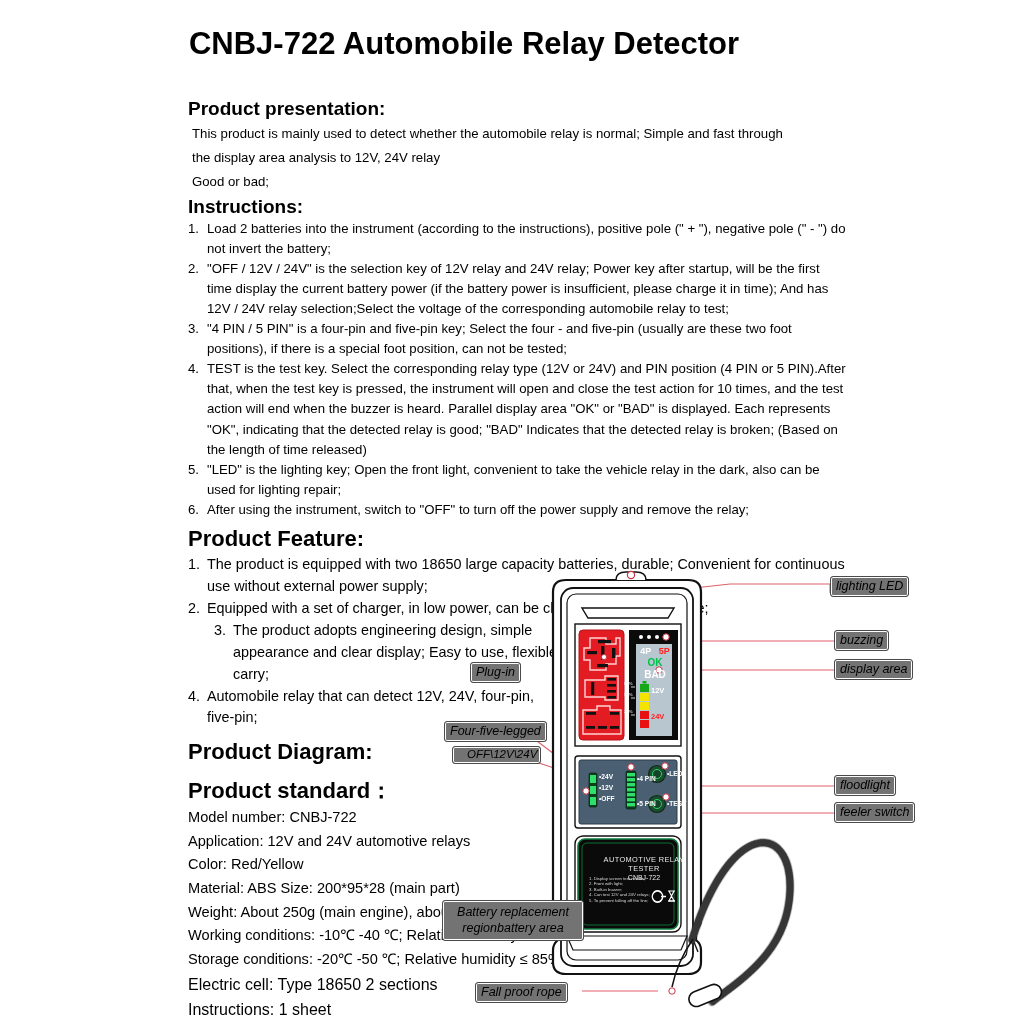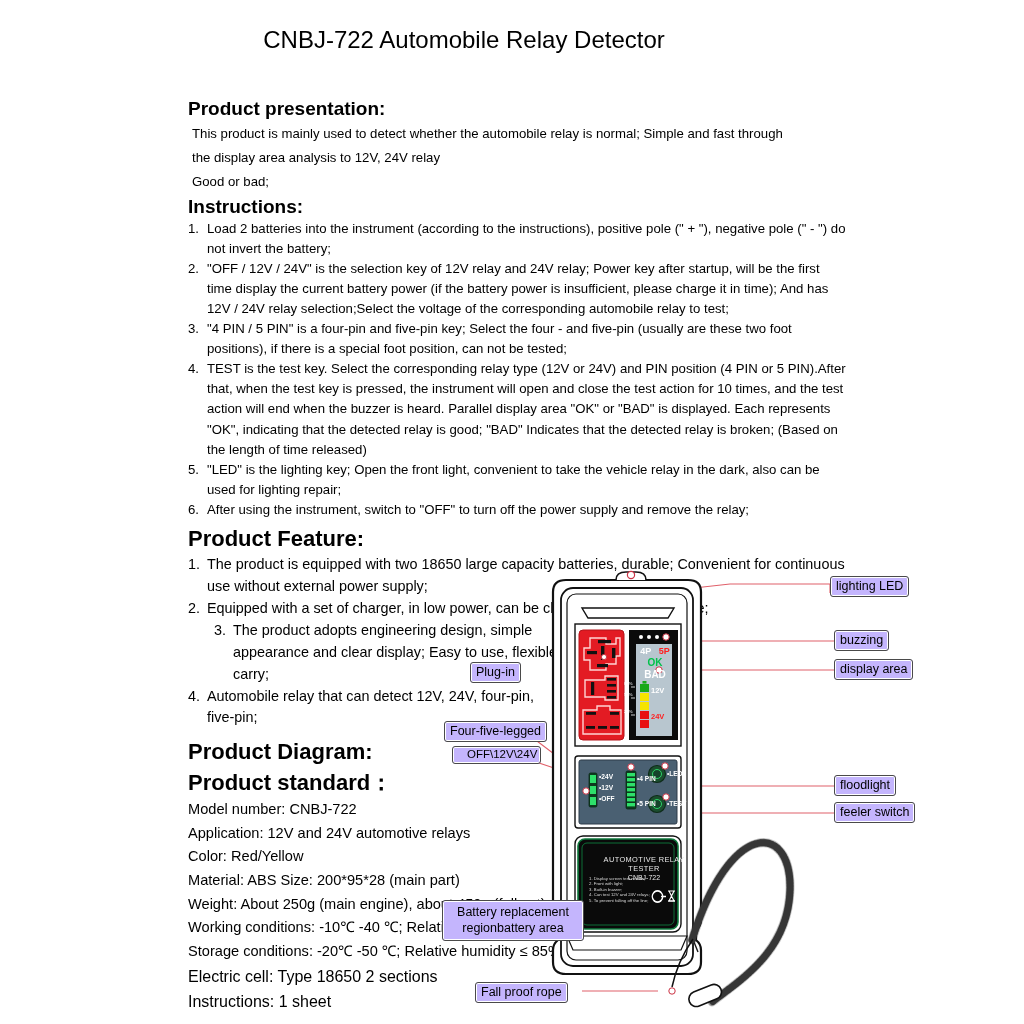--- a/index.html
+++ b/index.html
@@ -6,21 +6,21 @@
   body{
     width:1024px;height:1024px;background:#ffffff;
     font-family:"Liberation Sans", sans-serif;
     color:#000;overflow:hidden;position:relative;
   }
   .page{position:relative;width:1024px;height:1024px;}
 
   
   .title{
     position:absolute;left:0;top:26px;width:928px;text-align:center;
-    font-size:24px;font-weight:400;letter-spacing:0px;
+    font-size:31px;font-weight:700;letter-spacing:0px;
   }
 
   
   .txtcol{position:absolute;left:188px;top:98px;width:660px;}
   h2.sec{font-size:19px;font-weight:bold;margin:0 0 1px 0;line-height:1.15;}
   h2.big{font-size:22px;font-weight:bold;margin:6px 0 2px 0;line-height:1.2;}
   p.body{font-size:13.2px;line-height:1.52;margin:4px;}
   ol.list{margin:0;padding:0;list-style:none;}
   ol.list li{
     font-size:13.2px;line-height:1.52;margin:0;
@@ -31,25 +31,26 @@
   .cfg-line{font-size:16px;line-height:1.6;margin:0;}
   .narrow{width:400px;}
 
   
   .diagram{position:absolute;left:430px;top:560px;width:594px;height:464px;}
   .diagram svg{display:block;}
 
   
   .callout{
     position:absolute;
-    background:#c4b5fd;border:1px solid #4a4a4a;border-radius:3px;
+    background:#737373;border:1px solid #4a4a4a;border-radius:3px;
     font-size:12.5px;line-height:1.15;color:#000;
     padding:2px 5px 3px 5px;white-space:nowrap;
     box-shadow:0 0 0 1px #ffffff inset;
     text-align:center;
+    font-style:italic;
   }
   .callout.two{white-space:normal;line-height:1.3;padding:3px 6px;}
   .callout.small{font-size:11.5px;padding:1px 3px 2px 14px;}
 
   
   .lbl-title{font-size:7.4px;letter-spacing:.4px;}
 </style>
 </head>
 <body>
 
@@ -76,21 +77,21 @@
 
     <h2 class="big">Product Feature:</h2>
     <ol class="list">
       <li style="font-size:14.4px;"><span class="num">1.</span><span>The product is equipped with two 18650 large capacity batteries, durable; Convenient for continuous use without external power supply;</span></li>
       <li style="font-size:14.4px;"><span class="num">2.</span><span>Equipped with a set of charger, in low power, can be charged for unlimited use;</span></li>
       <li style="font-size:14.4px;width:360px;margin-left:26px;"><span class="num">3.</span><span>The product adopts engineering design, simple appearance and clear display; Easy to use, flexible to carry;</span></li>
       <li style="font-size:14.4px;width:330px;"><span class="num">4.</span><span>Automobile relay that can detect 12V, 24V, four-pin, five-pin;</span></li>
     </ol>
 
     <h2 class="big" style="margin-top:10px;">Product Diagram:</h2>
-    <h2 class="big" style="margin-top:4px;">Product standard：</h2>
+    <h2 class="big" style="margin-top:12px;">Product standard：</h2>
     <div class="narrow">
       <p class="std-line">Model number: CNBJ-722</p>
       <p class="std-line">Application: 12V and 24V automotive relays</p>
       <p class="std-line">Color: Red/Yellow</p>
       <p class="std-line">Material: ABS Size: 200*95*28 (main part)</p>
       <p class="std-line">Weight: About 250g (main engine), about 450g (full set)</p>
       <p class="std-line">Working conditions: -10℃ -40 ℃; Relative humidity ≤ 80%</p>
       <p class="std-line">Storage conditions: -20℃ -50 ℃; Relative humidity ≤ 85%</p>
     </div>
 

